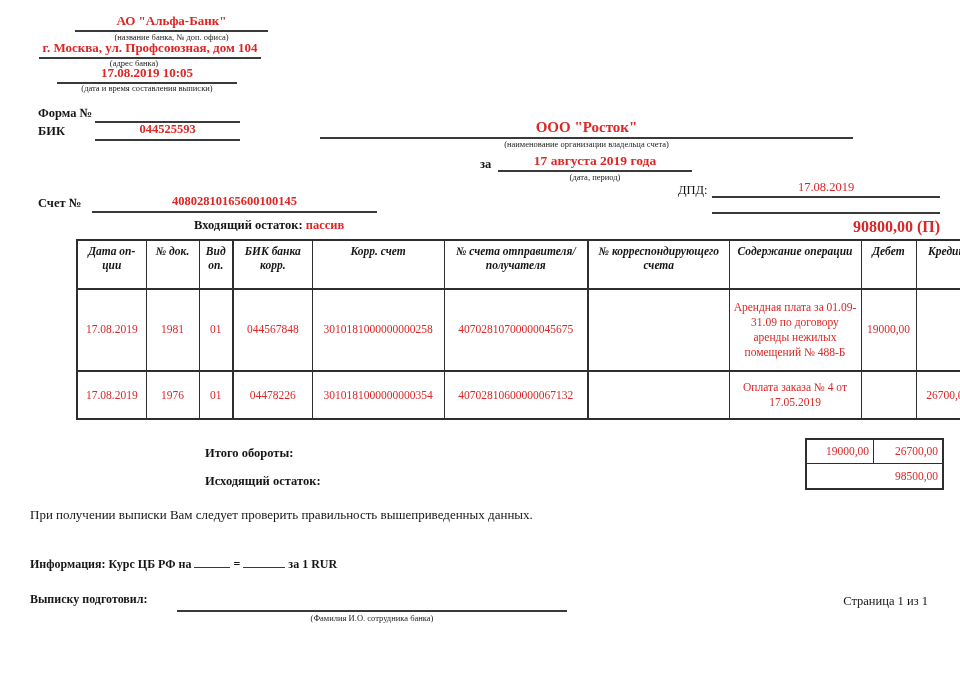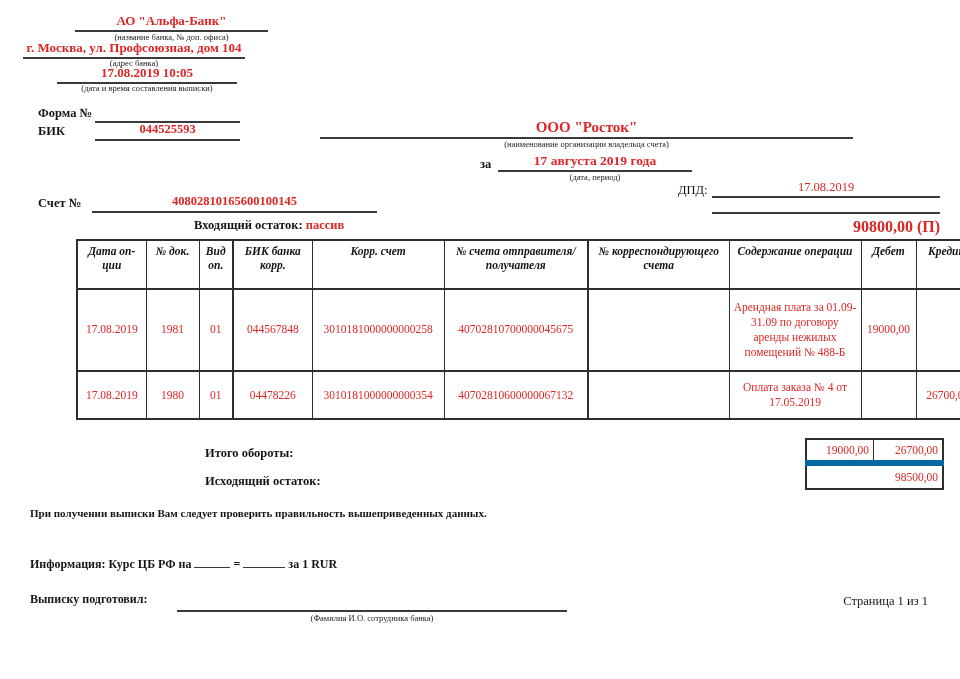--- a/index.html
+++ b/index.html
@@ -27,25 +27,25 @@
   }
   table.main tr.r2 td { border-top:2px solid #2e2e2e; }
   table.main td.c4, table.main th.c4, table.main td.c7, table.main th.c7 { border-left-width:2px; }
 
   
   table.tot { border-collapse:collapse; table-layout:fixed; border:2px solid #2e2e2e; }
   table.tot td {
     border:1px solid #2e2e2e; color:#dd2626; font-size:11.5px;
     text-align:right; padding:2px 4px; vertical-align:middle;
   }
-  table.tot tr.botrow td { border-top:6px solid #0369a1; }
+  table.tot tr.botrow td { border-top:1px solid #0369a1; }
 
   .blank { display:inline-block; border-bottom:1.5px solid #3a3a3a; height:11px; }
-  .note { font-size:11px; font-weight:bold; white-space:nowrap; }
-  .nowrap { white-space:nowrap; }
+  .note { font-size:13px; font-weight:normal; white-space:nowrap; }
+  .nowrap { white-space:nowrap;margin-left:16px; }
 </style>
 </head>
 <body>
 
 <div class="page">
 
   <div class="abs ul red b" style="left:75px; top:13px; width:193px; height:17px; font-size:13px;">АО "Альфа-Банк"</div>
   <div class="abs cap" style="left:45px; top:32px; width:253px;">(название банка, № доп. офиса)</div>
 
   <div class="abs ul red b nowrap" style="left:23px; top:40px; width:222px; height:17px; font-size:13px;">г. Москва, ул. Профсоюзная, дом 104</div>
@@ -115,21 +115,21 @@
         <td class="c4">044567848</td>
         <td>3010181000000000258</td>
         <td>40702810700000045675</td>
         <td class="c7"></td>
         <td>Арендная плата за 01.09-31.09 по договору аренды нежилых помещений № 488-Б</td>
         <td>19000,00</td>
         <td></td>
       </tr>
       <tr class="r2" style="height:48px">
         <td>17.08.2019</td>
-        <td>1980</td>
+        <td>1976</td>
         <td>01</td>
         <td class="c4">04478226</td>
         <td>3010181000000000354</td>
         <td>40702810600000067132</td>
         <td class="c7"></td>
         <td>Оплата заказа № 4 от 17.05.2019</td>
         <td></td>
         <td>26700,00</td>
       </tr>
     </tbody>

